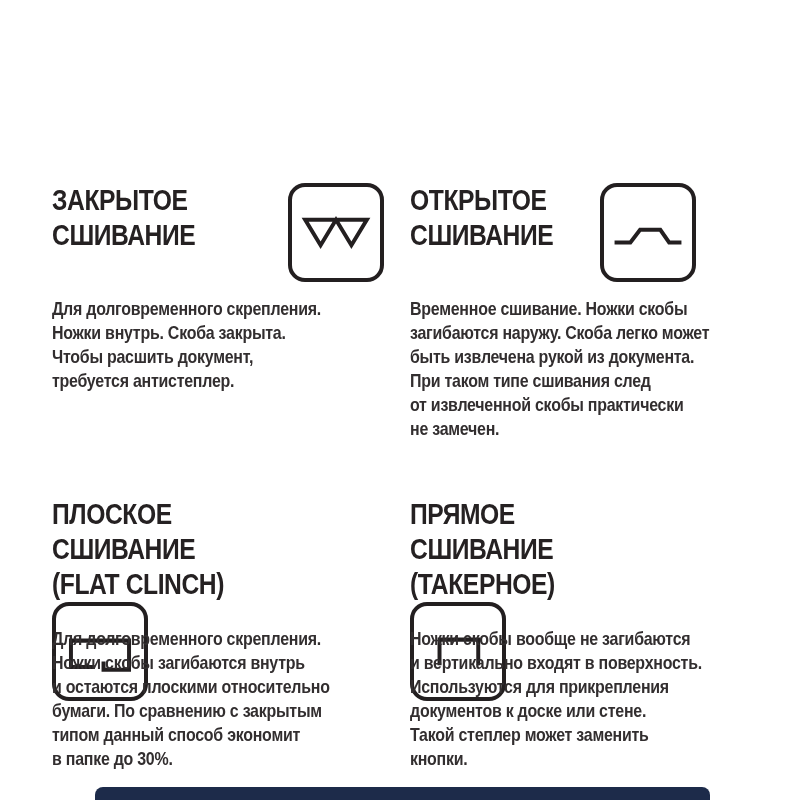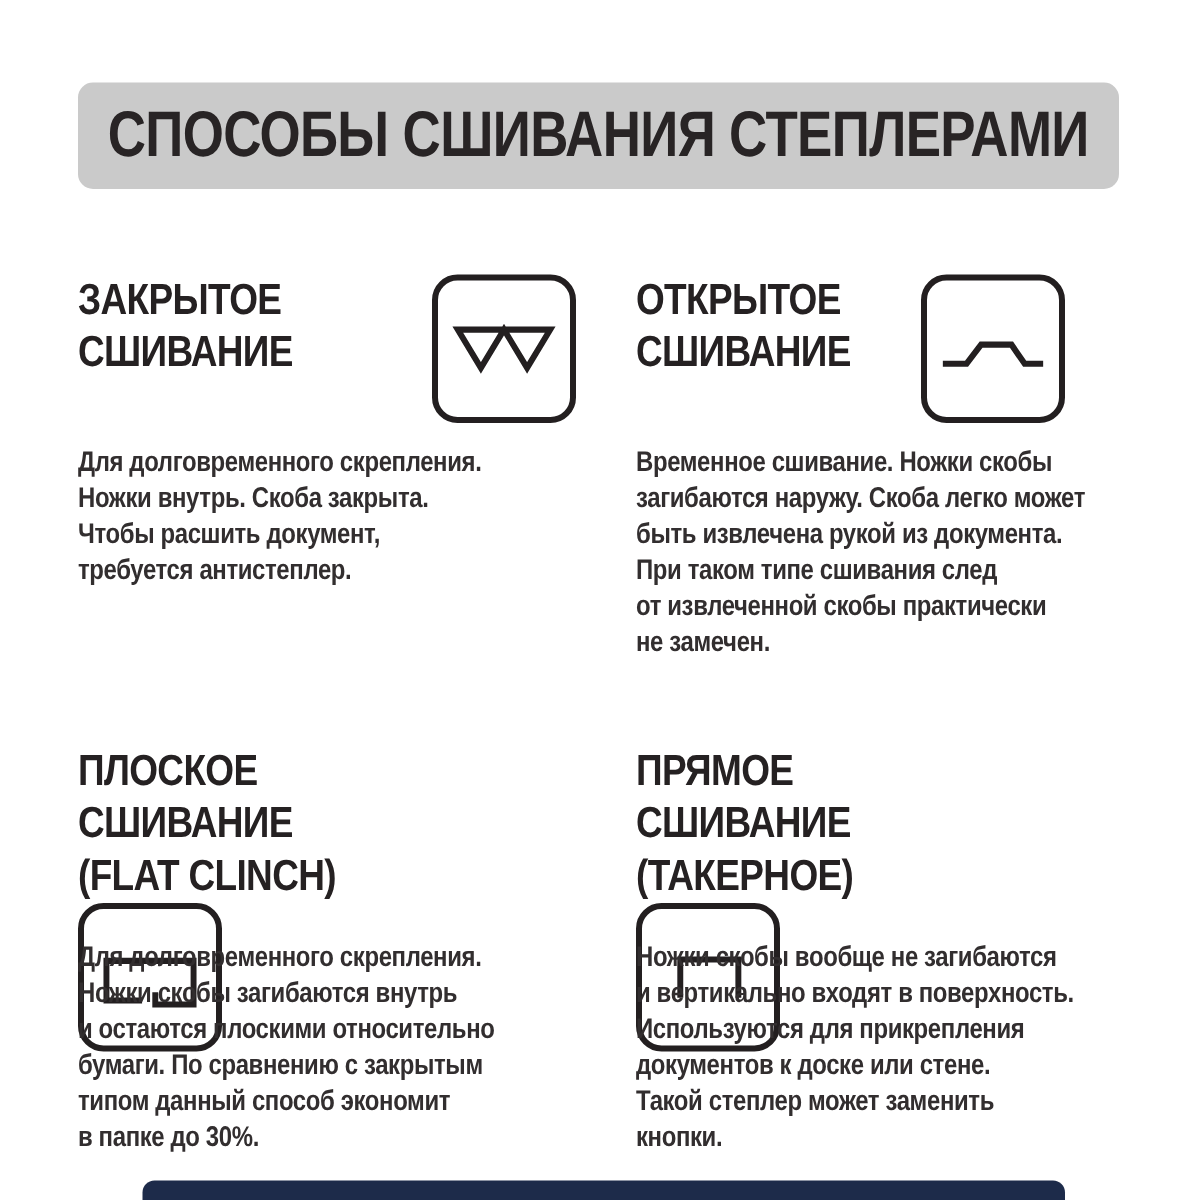--- a/index.html
+++ b/index.html
@@ -12,21 +12,21 @@
     background:#cacaca;border-radius:10px;
     display:flex;align-items:center;justify-content:center;
   }
   .title-bar h1{
     margin:0;font-size:43px;font-weight:700;white-space:nowrap;color:#282425;
     transform:scaleX(0.82);letter-spacing:-0.5px;
   }
   .grid{
     position:absolute;left:52px;top:183px;width:712px;
     display:grid;grid-template-columns:332px 286px;grid-template-rows:314px auto;
-    column-gap:40px;
+    column-gap:26px;
   }
   .method{overflow:visible;}
   .method-header{
     display:flex;justify-content:space-between;align-items:flex-start;
     height:100px;margin-bottom:14px;
   }
   .row2 .method-header{margin-bottom:30px;flex-direction:column;}
   .method-title{
     margin:0;font-size:29px;line-height:35px;font-weight:700;color:#252122;
     white-space:pre-line;transform:scaleX(0.85);transform-origin:0 0;letter-spacing:-0.5px;
@@ -45,23 +45,20 @@
   .bottom-bar{
     position:absolute;left:95px;top:787px;width:615px;height:13px;
     background:#1d2b4a;border-radius:8px 8px 0 0;
   }
 </style>
 </head>
 <body>
 
 <div class="page">
 
-  <div class="title-bar">
-    <h1>СПОСОБЫ СШИВАНИЯ СТЕПЛЕРАМИ</h1>
-  </div>
 
   <div class="grid">
 
     <section class="method row1">
       <div class="method-header">
         <h2 class="method-title">ЗАКРЫТОЕ
 СШИВАНИЕ</h2>
         <div class="icon-box">
           <svg viewBox="0 0 100 100" preserveAspectRatio="none">
             <polygon class="icon-stroke" points="15,36 85,36 67.5,64 50,36 32.5,64"></polygon>

